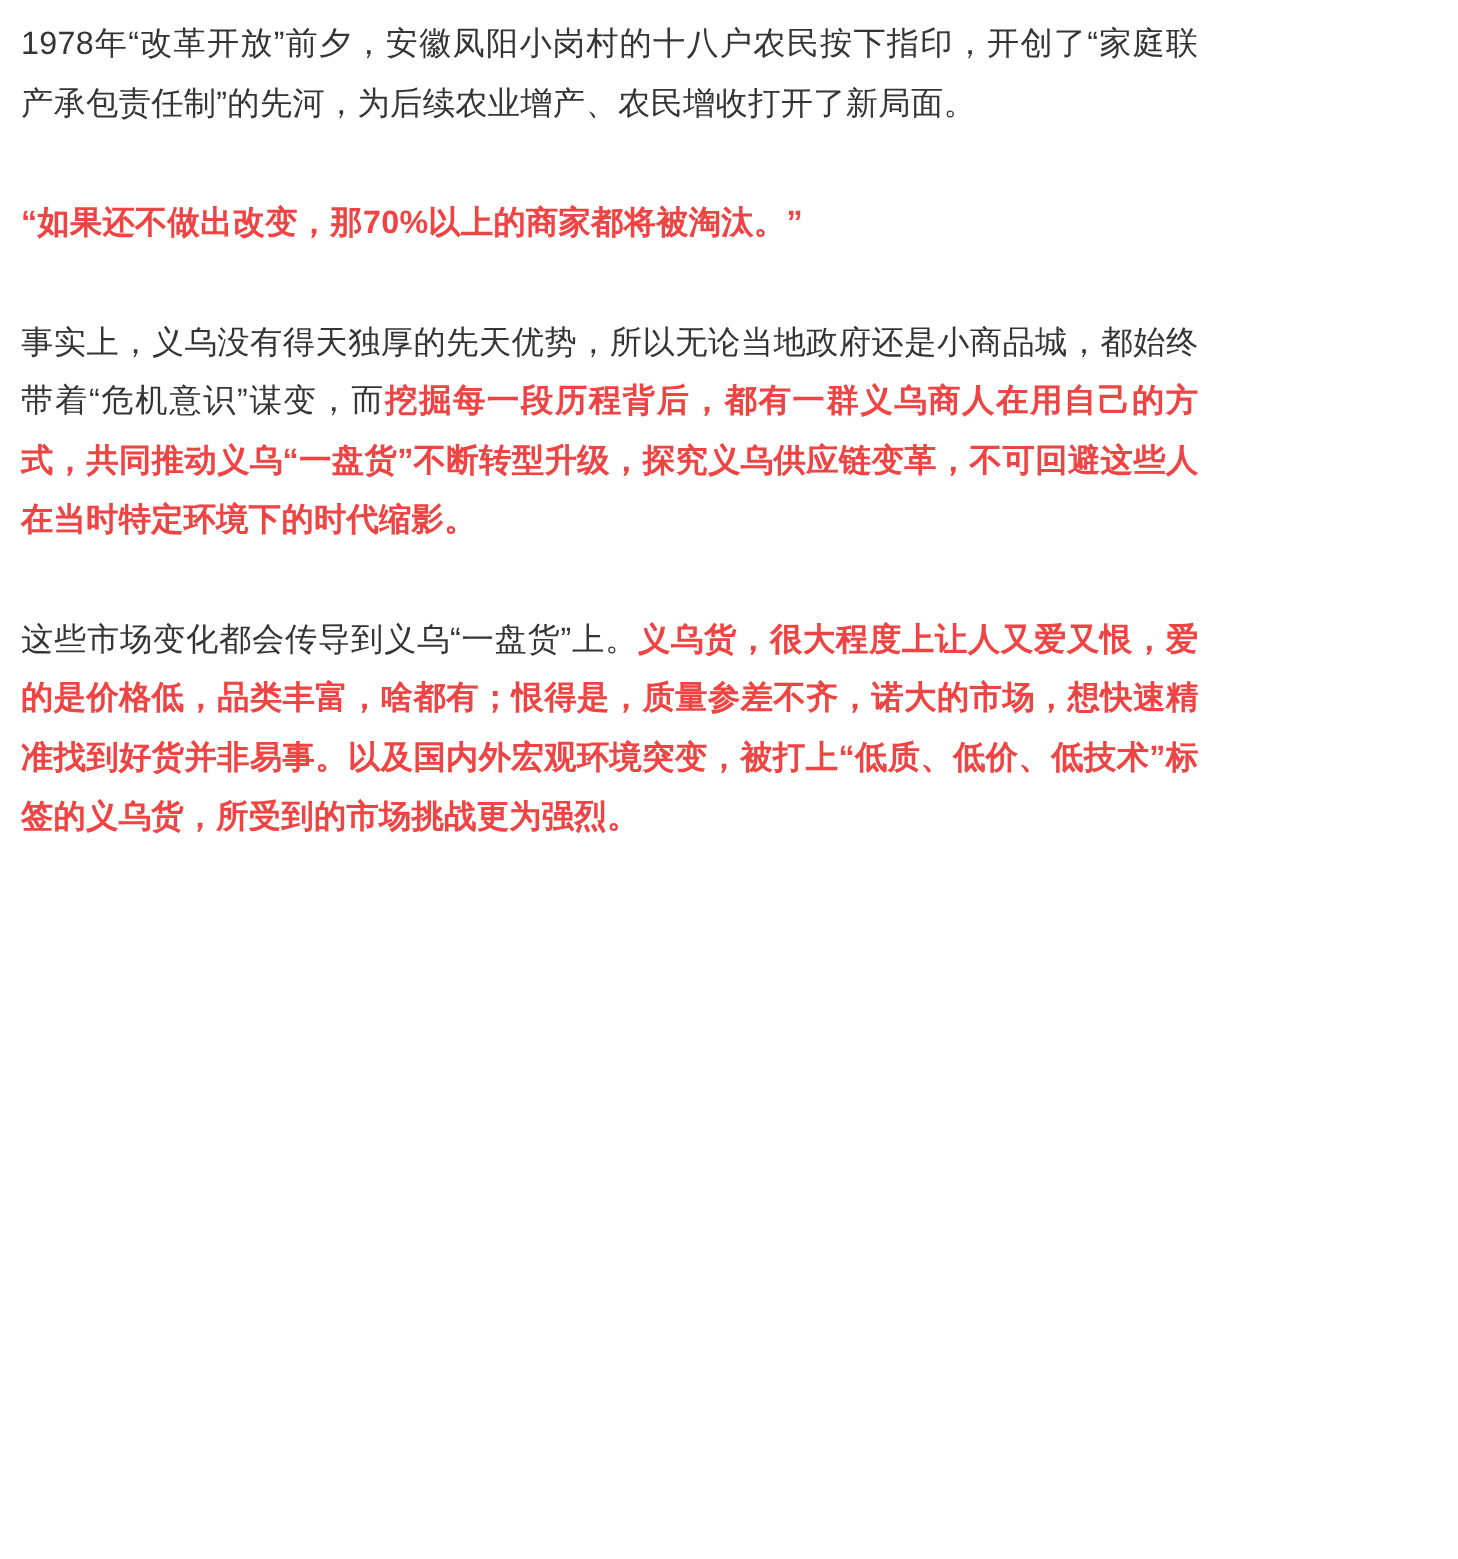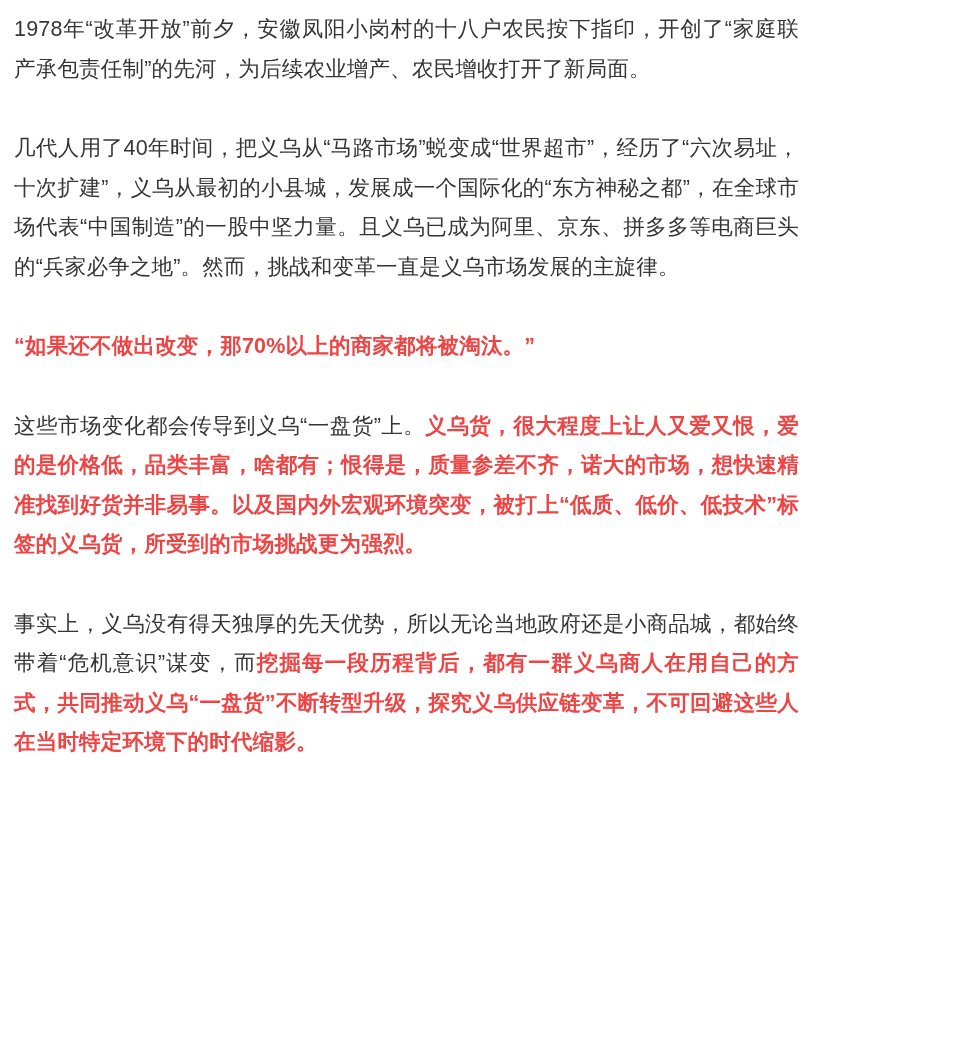--- a/index.html
+++ b/index.html
@@ -31,17 +31,16 @@
   .seg.bold {
     font-weight: 700;
     color: #ef4444;
   }
 </style>
 </head>
 <body>
 
 <main class="article" id="article-body">
     <p><span class="seg">1978年“改革开放”前夕，安徽凤阳小岗村的十八户农民按下指印，开创了“家庭联产承包责任制”的先河，为后续农业增产、农民增收打开了新局面。</span></p>
-    <p><span class="seg">几代人用了40年时间，把义乌从“马路市场”蜕变成“世界超市”，经历了“六次易址，十次扩建”，义乌从最初的小县城，发展成一个国际化的“东方神秘之都”，在全球市场代表“中国制造”的一股中坚力量。且义乌已成为阿里、京东、拼多多等电商巨头的“兵家必争之地”。然而，挑战和变革一直是义乌市场发展的主旋律。</span></p>
     <p><span class="seg bold">“如果还不做出改变，那70%以上的商家都将被淘汰。”</span></p>
+    <p><span class="seg">事实上，义乌没有得天独厚的先天优势，所以无论当地政府还是小商品城，都始终带着“危机意识”谋变，而</span><span class="seg bold">挖掘每一段历程背后，都有一群义乌商人在用自己的方式，共同推动义乌“一盘货”不断转型升级，探究义乌供应链变革，不可回避这些人在当时特定环境下的时代缩影。</span></p>
     <p><span class="seg">这些市场变化都会传导到义乌“一盘货”上。</span><span class="seg bold">义乌货，很大程度上让人又爱又恨，爱的是价格低，品类丰富，啥都有；恨得是，质量参差不齐，诺大的市场，想快速精准找到好货并非易事。以及国内外宏观环境突变，被打上“低质、低价、低技术”标签的义乌货，所受到的市场挑战更为强烈。</span></p>
-    <p><span class="seg">事实上，义乌没有得天独厚的先天优势，所以无论当地政府还是小商品城，都始终带着“危机意识”谋变，而</span><span class="seg bold">挖掘每一段历程背后，都有一群义乌商人在用自己的方式，共同推动义乌“一盘货”不断转型升级，探究义乌供应链变革，不可回避这些人在当时特定环境下的时代缩影。</span></p>
   </main>
 
 </body></html>

